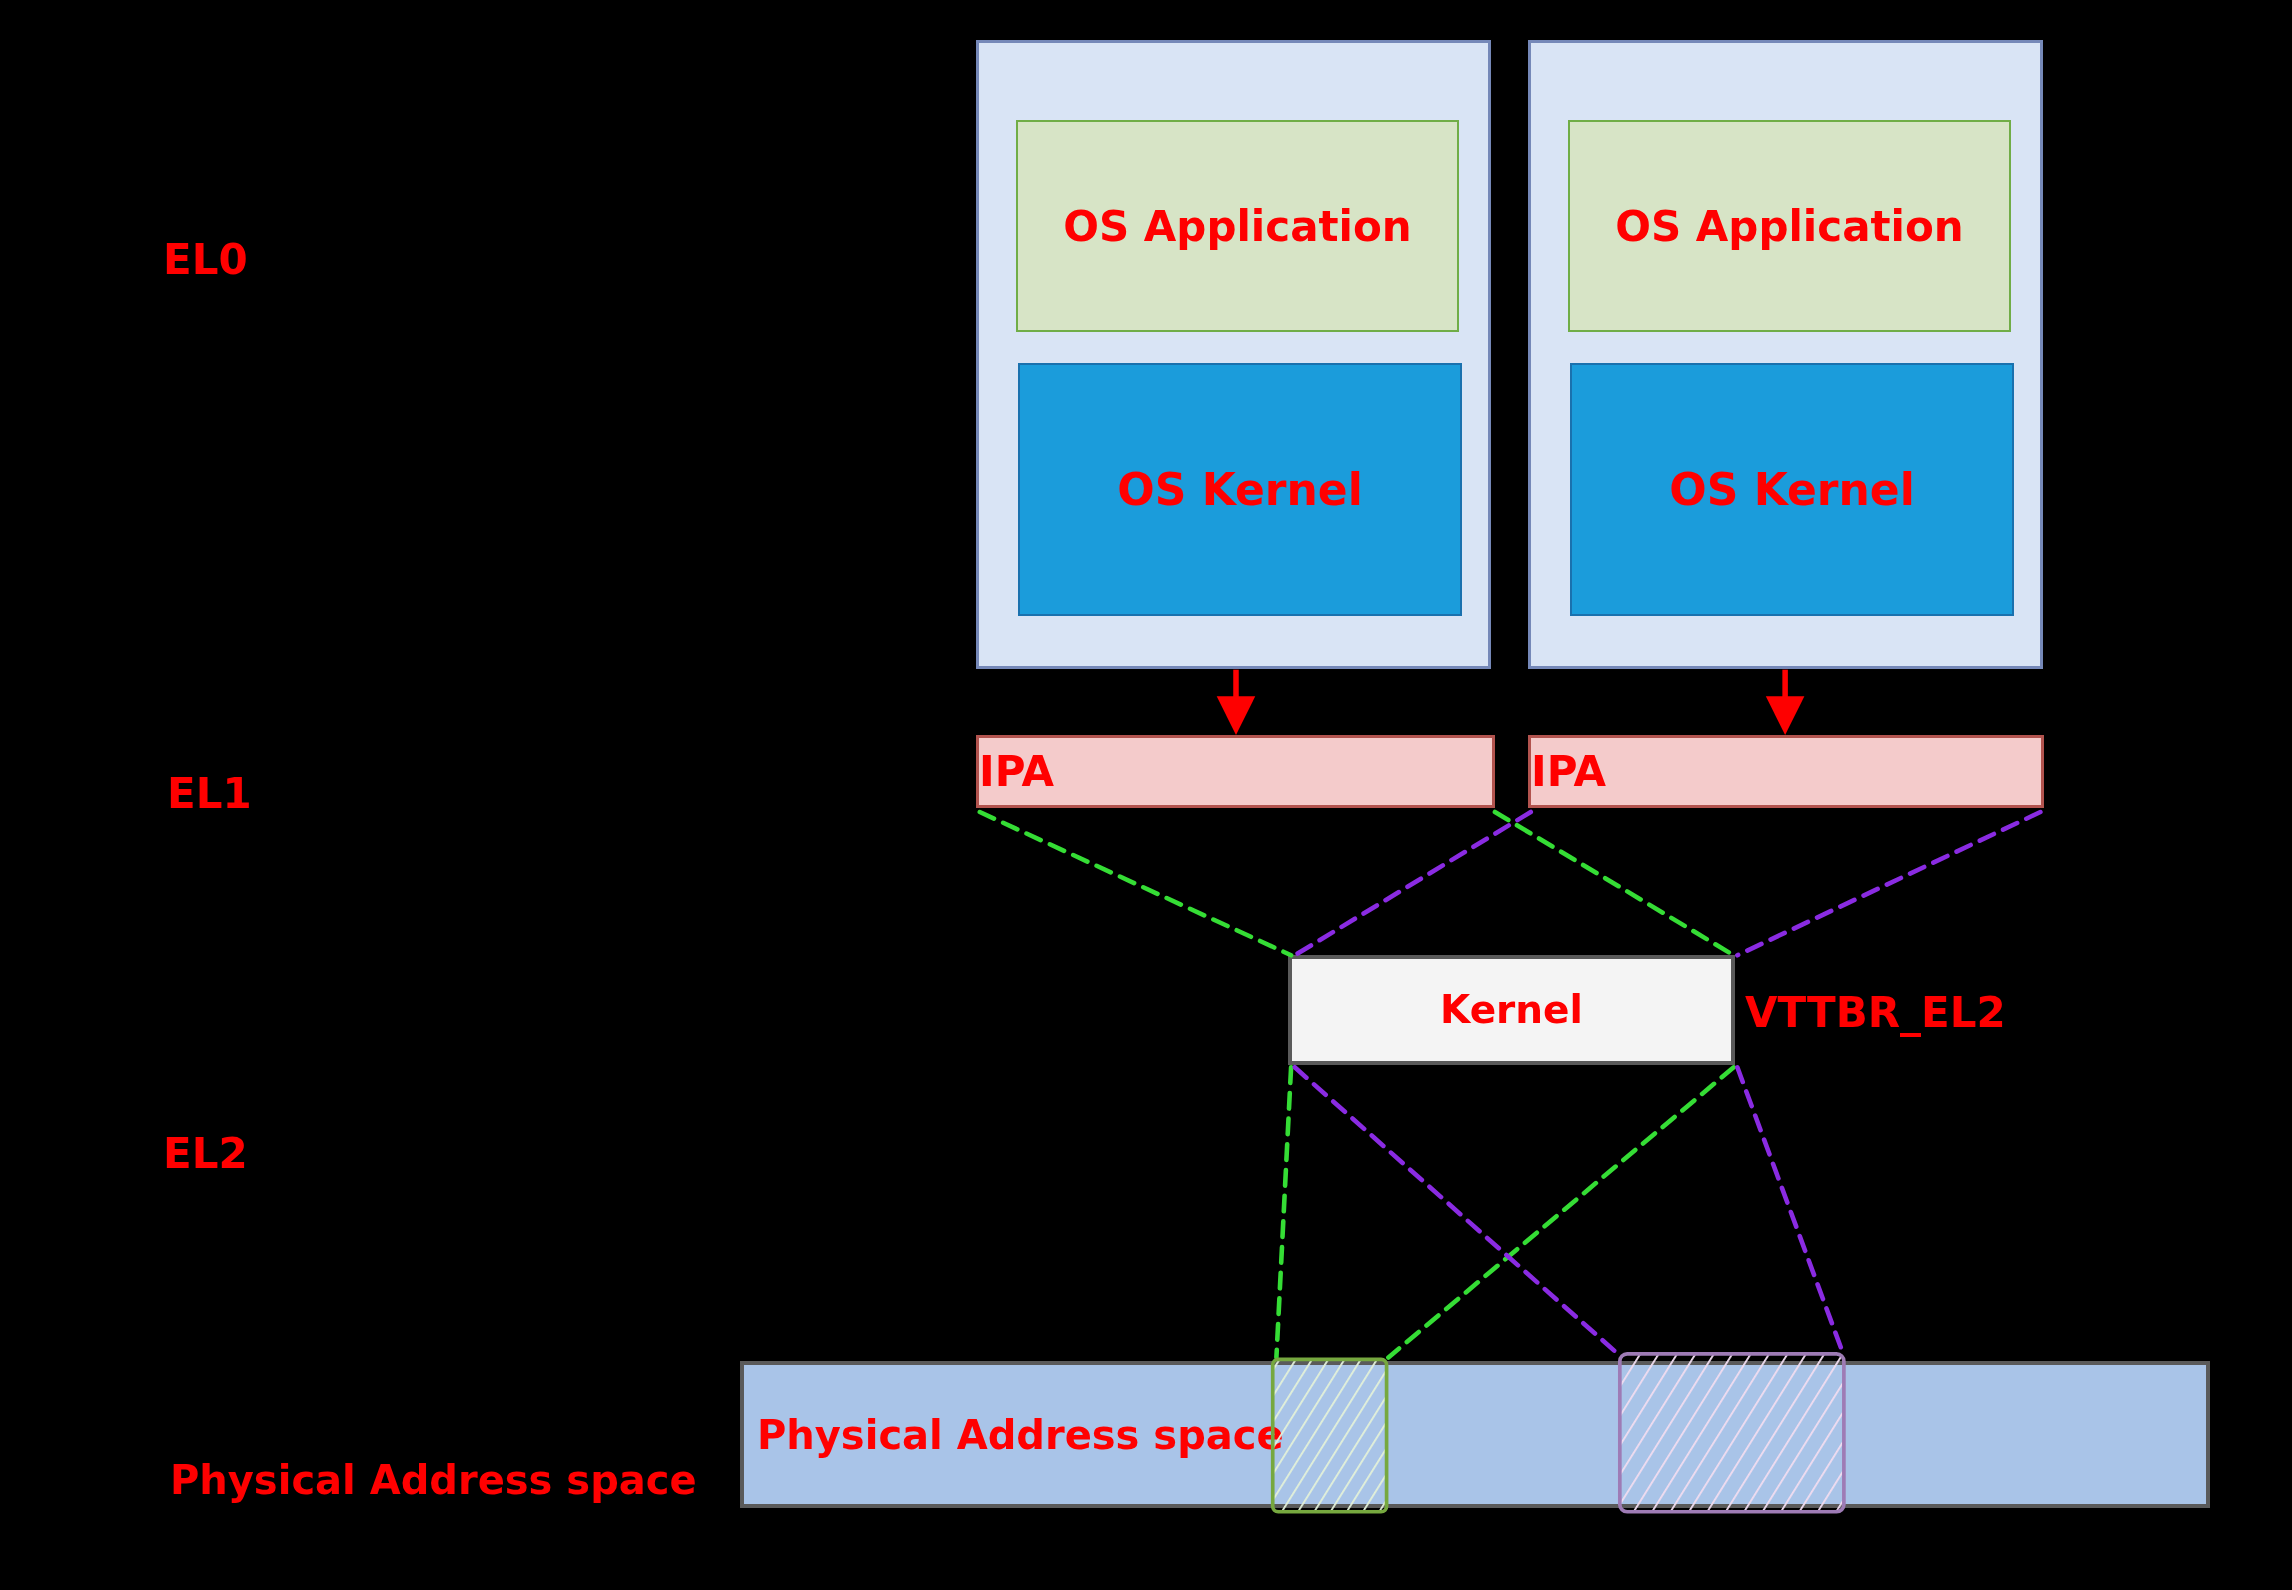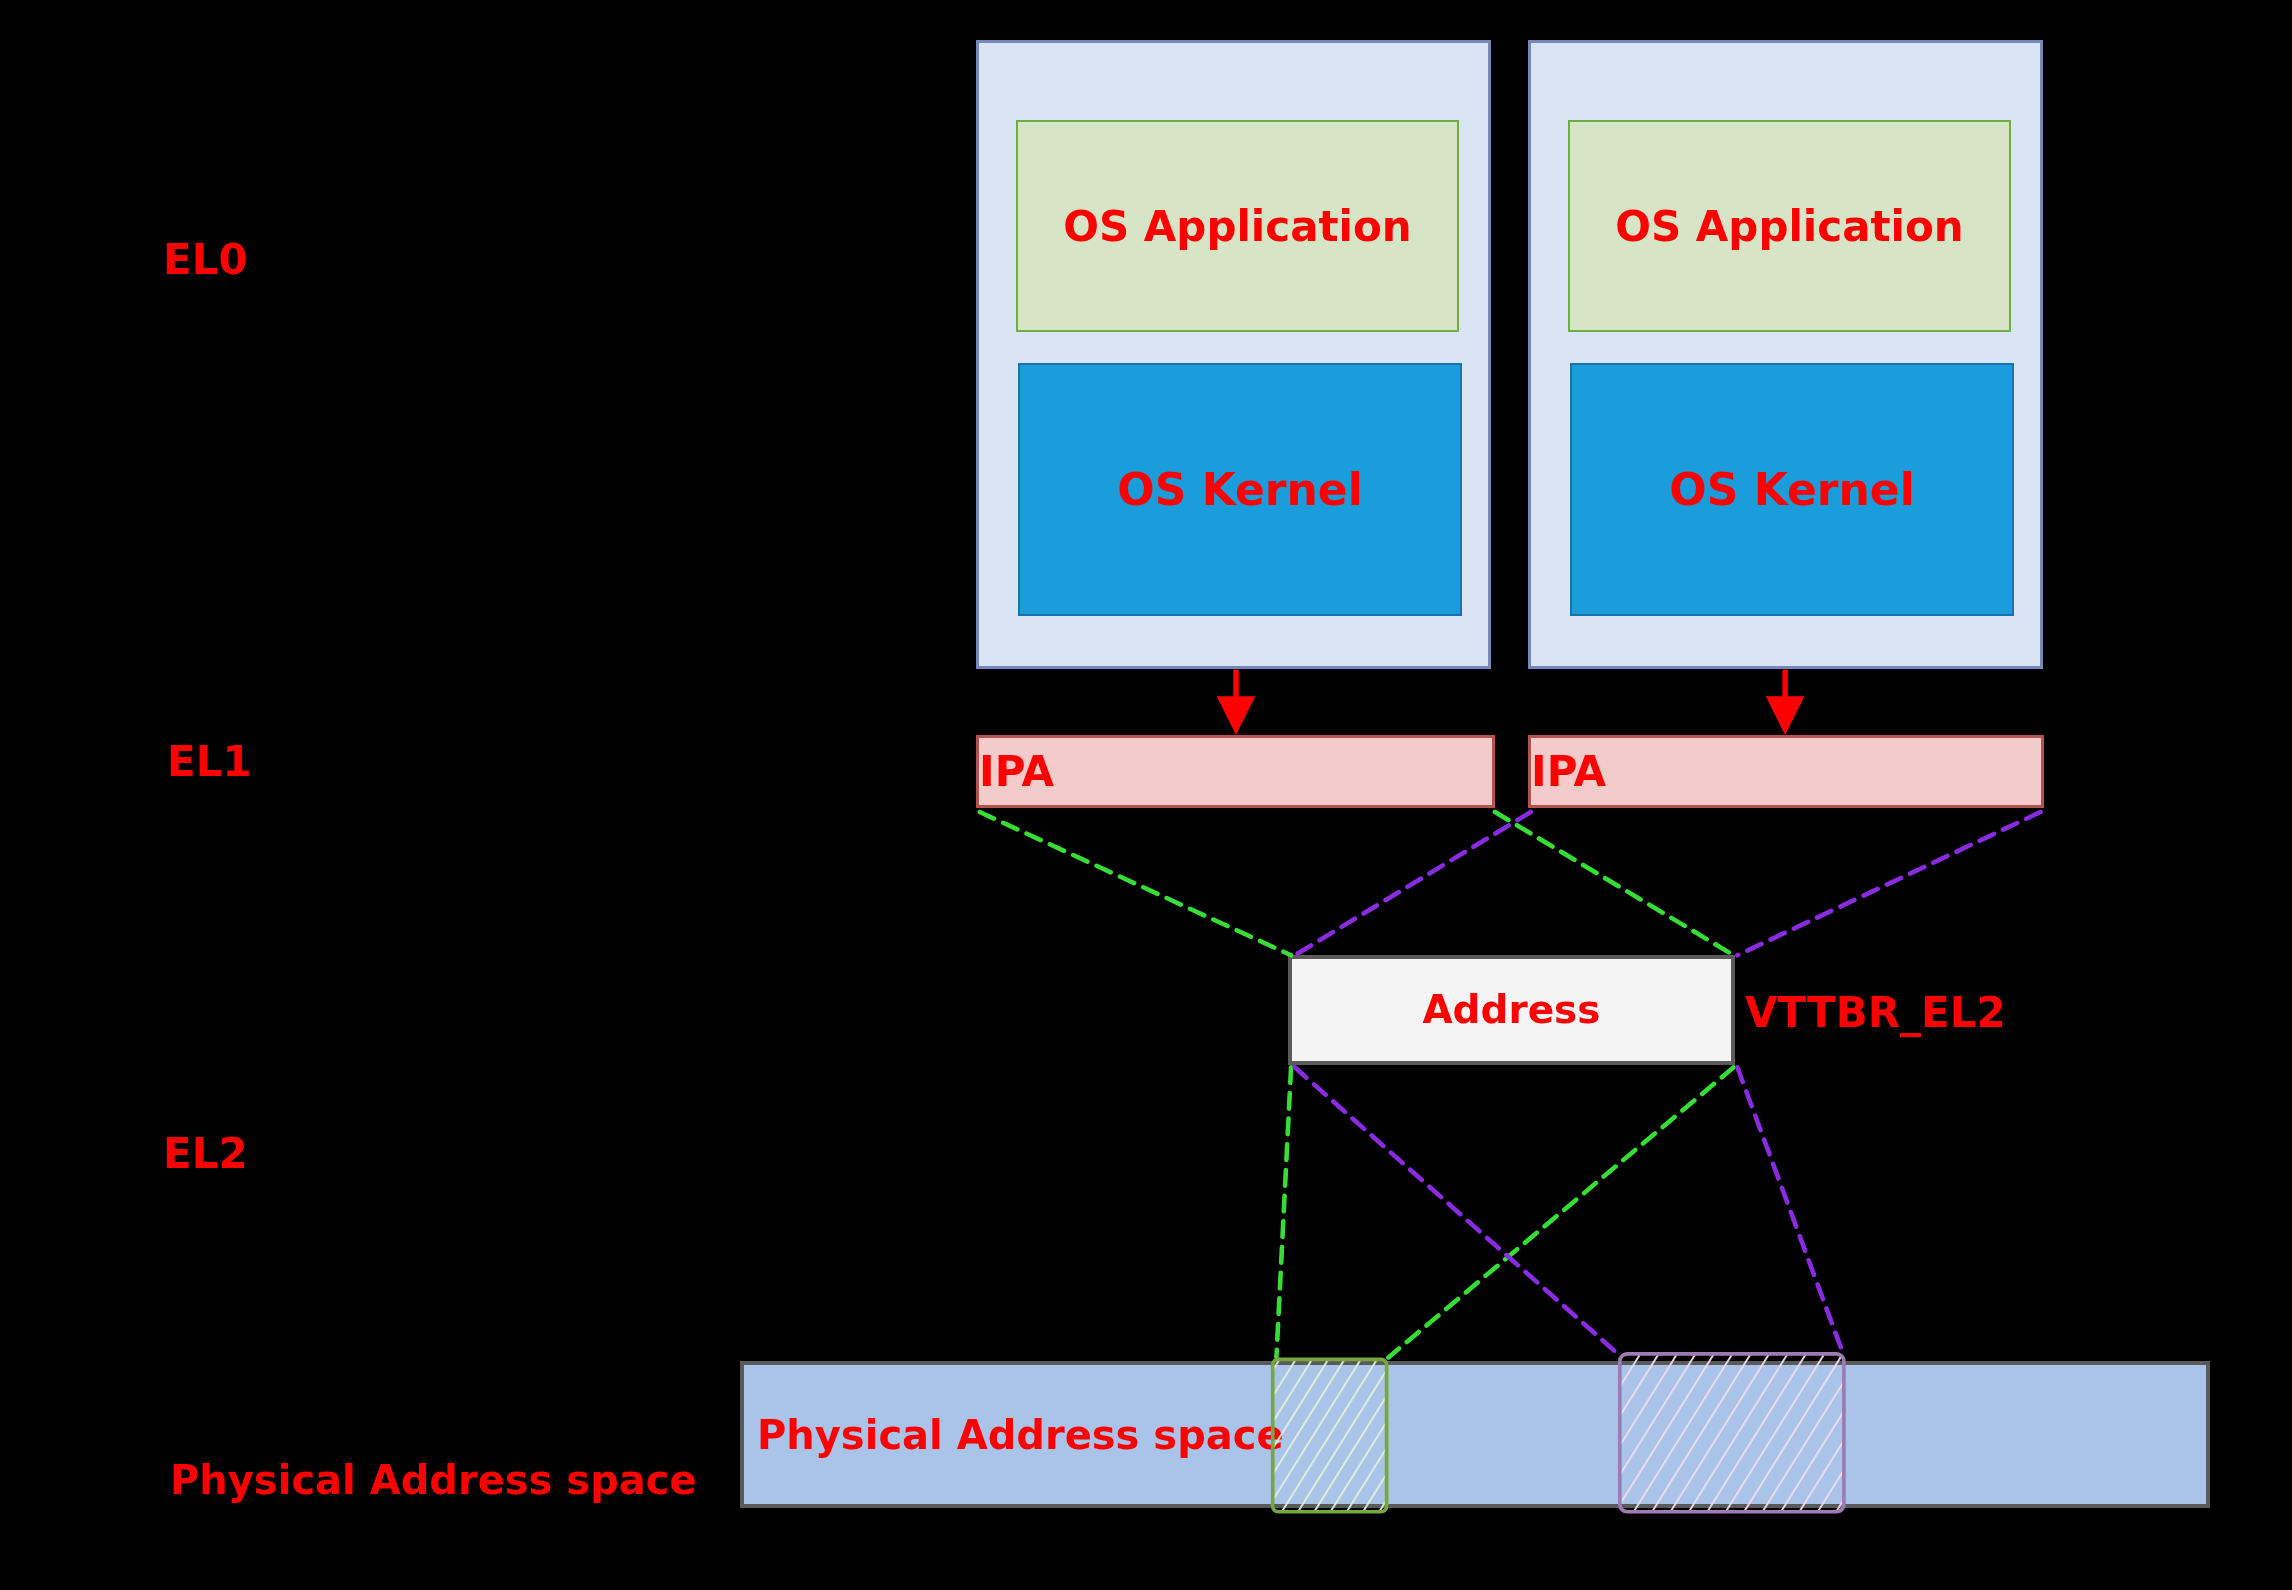--- a/index.html
+++ b/index.html
@@ -59,21 +59,21 @@
   #overlay{position:absolute;left:0;top:0;width:2292px;height:1591px;pointer-events:none;}
   .dash-green{stroke:var(--dash_green);stroke-width:5;stroke-dasharray:17 11;stroke-linecap:round;fill:none;}
   .dash-purple{stroke:var(--dash_purple);stroke-width:5;stroke-dasharray:17 11;stroke-linecap:round;fill:none;}
 </style>
 </head>
 <body>
 
 <div id="stage">
 
   <div class="lvl-label" style="left:163px;top:239px;">EL0</div>
-  <div class="lvl-label" style="left:167px;top:741px;">EL1</div>
+  <div class="lvl-label" style="left:167px;top:773px;">EL1</div>
   <div class="lvl-label" style="left:163px;top:1133px;">EL2</div>
   <div class="lvl-label" style="left:170px;top:1460px;font-size:40px;">Physical Address space</div>
 
   <div class="vm" style="left:976px;">
     <div class="app-box">
       <span>OS Application</span>
     </div>
     <div class="kernel-box">
       <span>OS Kernel</span>
     </div>
@@ -89,21 +89,21 @@
   </div>
 
   <div class="ipa-bar" id="ipa1">
     <span>IPA</span>
   </div>
   <div class="ipa-bar" id="ipa2">
     <span>IPA</span>
   </div>
 
   <div id="vt-box">
-    <span>Address</span>
+    <span>Kernel</span>
   </div>
   <div id="vttbr-label">VTTBR_EL2</div>
 
 
   <div id="phys-bar">
     <span>Physical Address space</span>
   </div>
 
   <svg id="overlay" viewBox="0 0 2496 1732">
     <defs>

